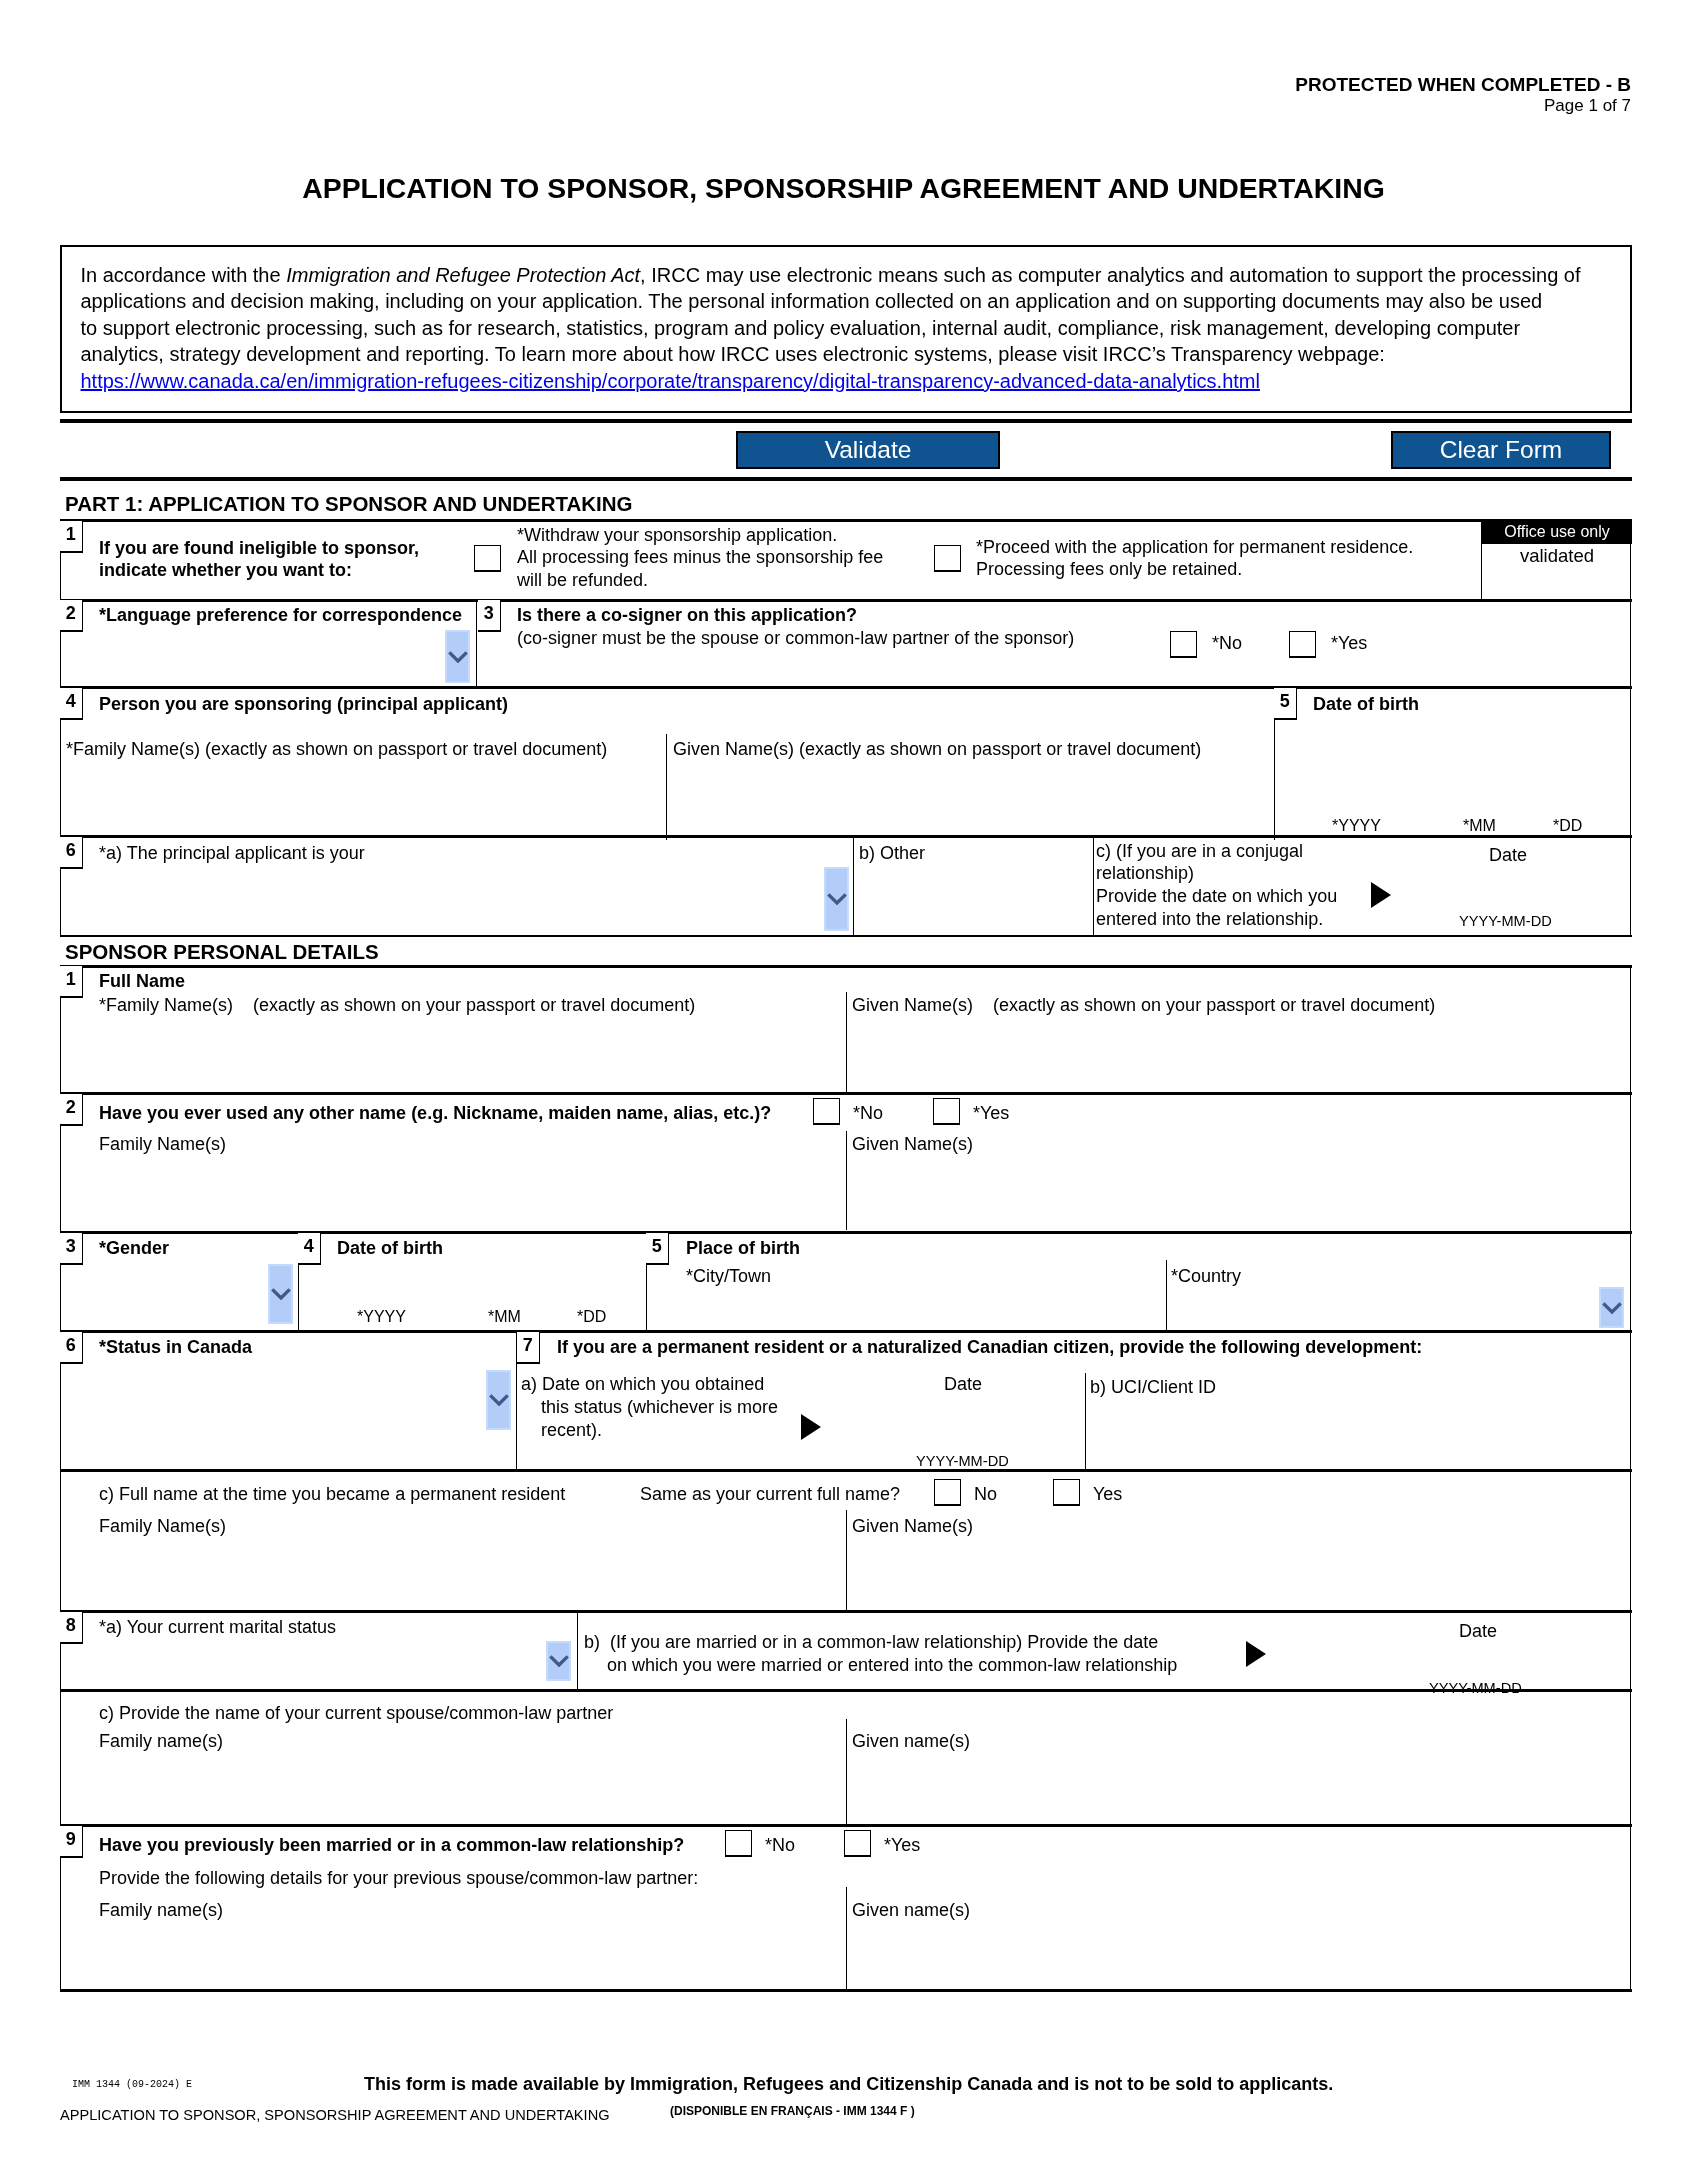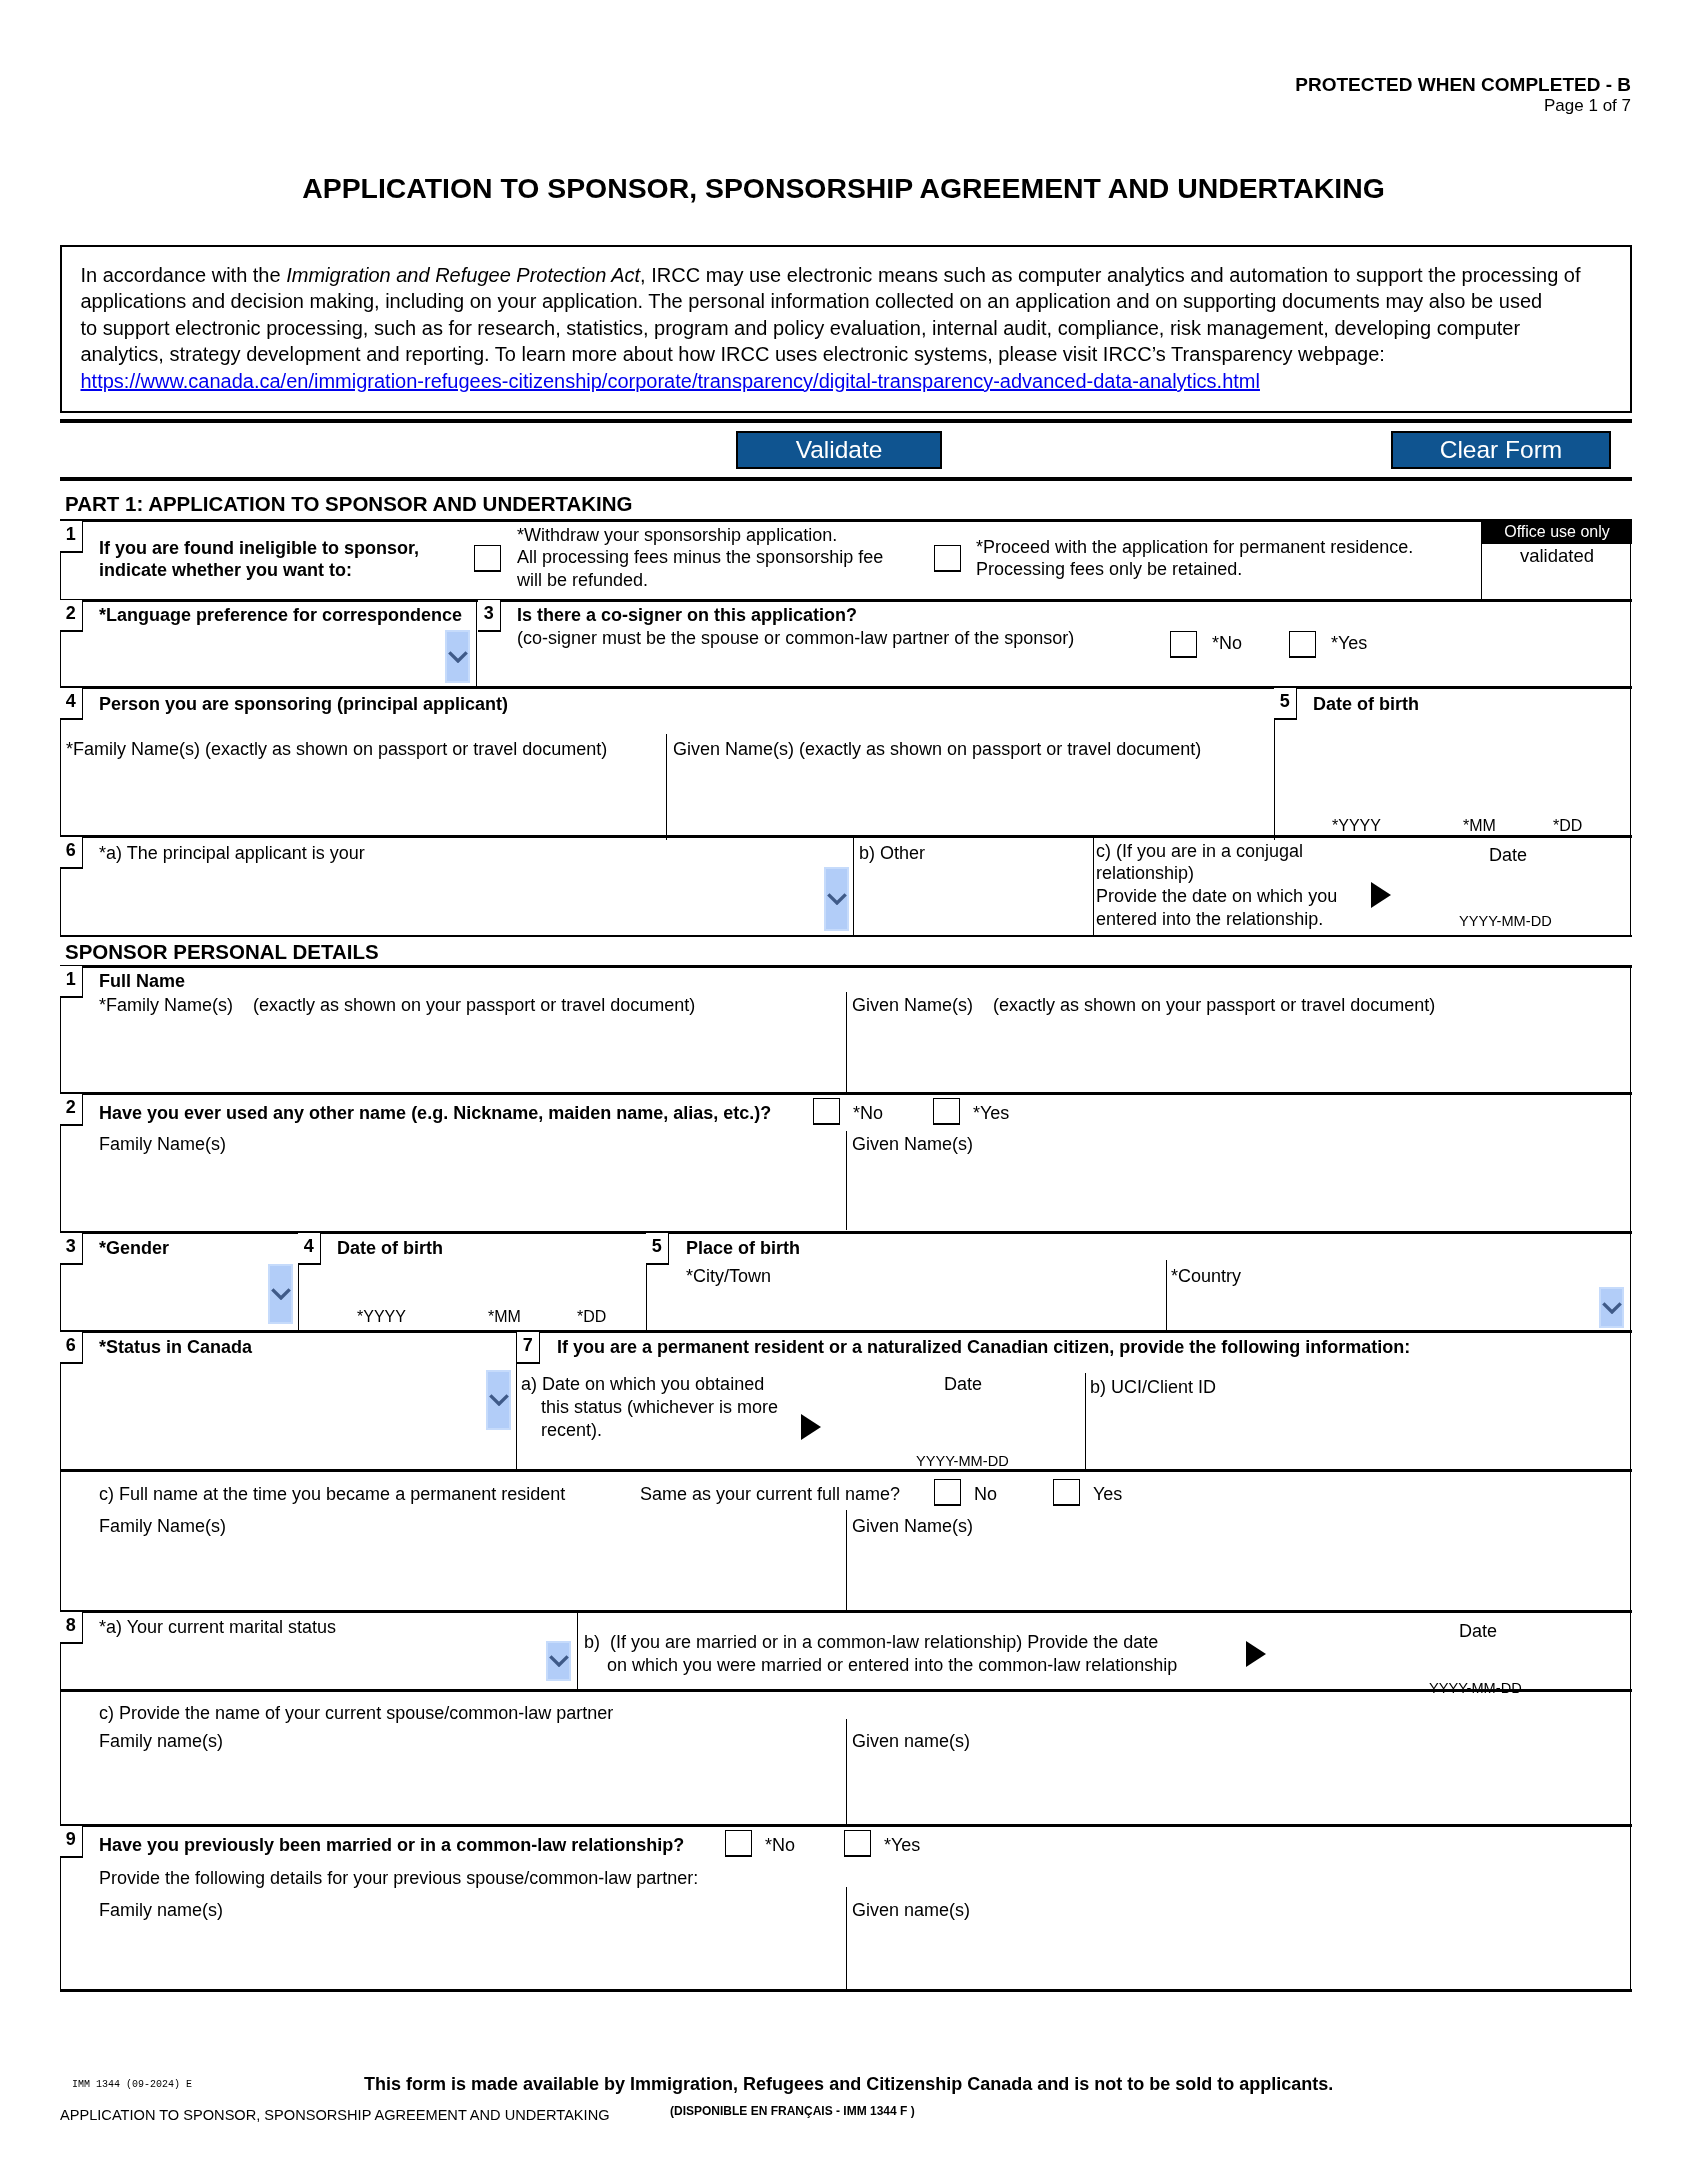--- a/index.html
+++ b/index.html
@@ -29,21 +29,21 @@
 
 <div class="abs" style="left:60px; top:245px; width:1572px; height:168px; border:2px solid #000; border-bottom-width:2.6px;">
   <div class="abs t" style="left:18.5px; top:16px; font-size:20px;"><span>In accordance with the </span><i>Immigration and Refugee Protection Act</i><span>, IRCC may use electronic means such as computer analytics and automation to support the processing of</span></div>
   <div class="abs t" style="left:18.5px; top:42px; font-size:20px;">applications and decision making, including on your application. The personal information collected on an application and on supporting documents may also be used</div>
   <div class="abs t" style="left:18.5px; top:69px; font-size:20px;">to support electronic processing, such as for research, statistics, program and policy evaluation, internal audit, compliance, risk management, developing computer</div>
   <div class="abs t" style="left:18.5px; top:95px; font-size:20px;">analytics, strategy development and reporting. To learn more about how IRCC uses electronic systems, please visit IRCC’s Transparency webpage:</div>
   <a class="abs t link" style="left:18.5px; top:122px; font-size:20px;" href="#">https://www.canada.ca/en/immigration-refugees-citizenship/corporate/transparency/digital-transparency-advanced-data-analytics.html</a>
 </div>
 
 <div class="hline" style="top:419px; height:4px;"></div>
-<div class="btn" style="left: 736px; top: 431px; width: 206px; background: rgb(15, 84, 144);">Validate</div>
+<div class="btn" style="left: 736px; top: 431px; width: 264px; background: rgb(15, 84, 144);">Validate</div>
 <div class="btn" style="left: 1391px; top: 431px; width: 220px; background: rgb(15, 84, 144);">Clear Form</div>
 <div class="hline" style="top:477px; height:4px;"></div>
 
 <div class="abs t b" style="left:65px; top:491px; font-size:20.5px;">PART 1: APPLICATION TO SPONSOR AND UNDERTAKING</div>
 <div class="hline" style="top:519px; height:2.6px;"></div>
 
 <div class="vline" style="left:60px; top:519px; height:1472px;"></div>
 <div class="vline" style="left:1630px; top:519px; height:1472px;"></div>
 <div class="numbox" style="left:60px; top:521px;">1</div>
 <div class="abs t b" style="left:99px; top:537px;">If you are found ineligible to sponsor,</div>
@@ -175,21 +175,21 @@
 <div class="numbox" style="left:60px; top:1332px;">6</div>
 <div class="abs t b" style="left:99px; top:1336px;">*Status in Canada</div>
 <input class="field" style="left: 64px; top: 1363px; width: 417px; height: 99px;">
 <div class="dd" style="left:486px; top:1370px; height:60px;">
     <svg viewBox="0 0 30 18">
       <polyline points="2,2 15,15 28,2" fill="none" stroke="#3f5a88" stroke-width="5"></polyline>
     </svg>
   </div>
 <div class="vline" style="left:516px; top:1332px; height:139px;"></div>
 <div class="numbox" style="left:517px; top:1332px;">7</div>
-<div class="abs t b" style="left:557px; top:1336px;">If you are a permanent resident or a naturalized Canadian citizen, provide the following information:</div>
+<div class="abs t b" style="left:557px; top:1336px;">If you are a permanent resident or a naturalized Canadian citizen, provide the following development:</div>
 <div class="abs t" style="left:521px; top:1373px;">a) Date on which you obtained</div>
 <div class="abs t" style="left:541px; top:1396px;">this status (whichever is more</div>
 <div class="abs t" style="left:541px; top:1419px;">recent).</div>
 <div class="tri" style="left:801px; top:1414px;"></div>
 <div class="abs t" style="left:944px; top:1373px;">Date</div>
 <input class="field" style="left: 827px; top: 1399px; width: 251px; height: 46px;">
 <div class="abs t small" style="left:916px; top:1452px; font-size:14.6px;">YYYY-MM-DD</div>
 <div class="vline" style="left:1085px; top:1373px; height:98px;"></div>
 <div class="abs t" style="left:1090px; top:1376px;">b) UCI/Client ID</div>
 <input class="field" style="left: 1090px; top: 1403px; width: 536px; height: 60px;">

